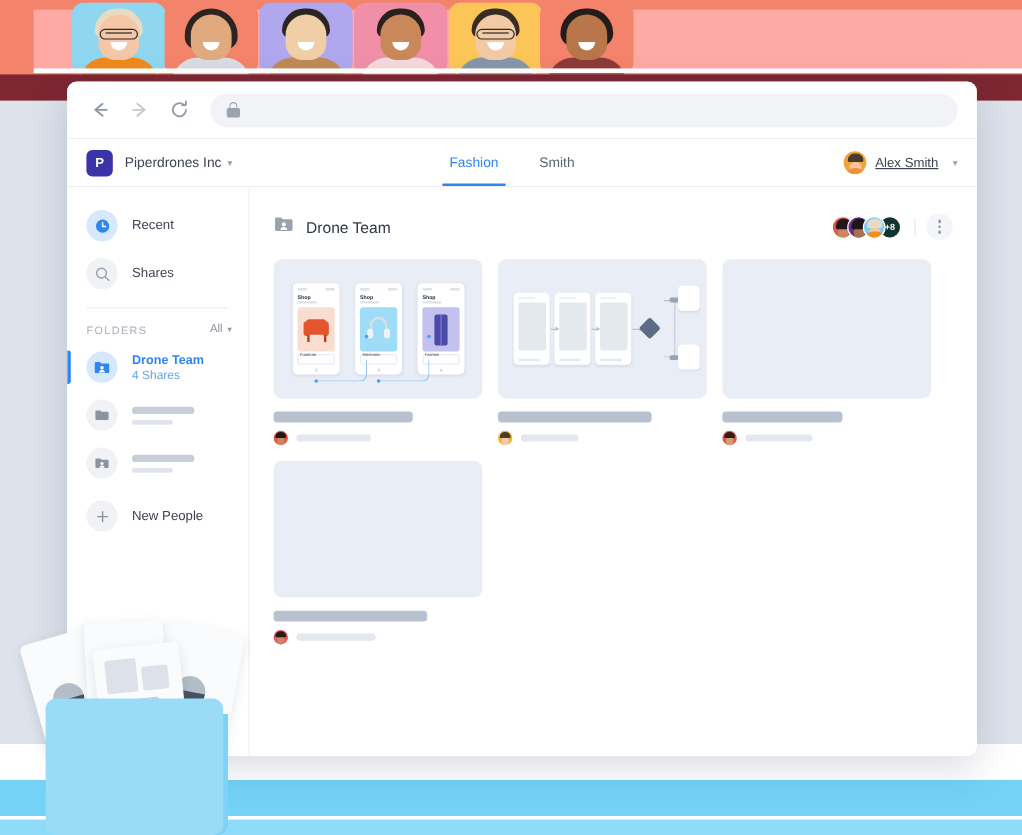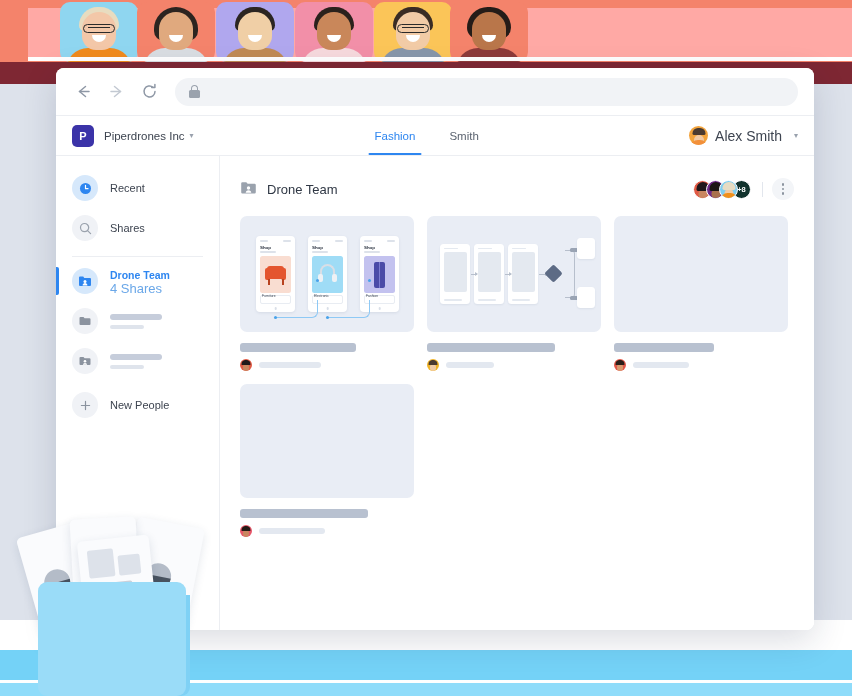--- a/index.html
+++ b/index.html
@@ -93,46 +93,46 @@
     font-size: 11.5px; color: #5c6470; display: flex; align-items: center;
     height: 100%; position: relative;
   }
   .tab.active { color: #2e86f0; }
   .tab.active:after {
     content: ""; position: absolute; left: -6px; right: -6px; bottom: 0;
     height: 2.5px; background: #2e86f0; border-radius: 2px;
   }
   .usermenu { margin-left: auto; display: flex; align-items: center; gap: 7px; }
   .uava { width: 19px; height: 19px; border-radius: 50%; overflow: hidden; position: relative; background: #f2a33c; flex: none; }
-  .uname { font-size: 14px; color: #3d4450; }
+  .uname { font-size: 11px; color: #3d4450; text-decoration: underline; }
 
   
   .appbody { display: flex; height: calc(562px - 48px - 40px); background: #fff; }
 
   
-  .sidebar { width: 164px; border-right: 1px solid #eceef2; padding-top: 12px; background: #fff; flex: none; }
+  .sidebar { width: 152px; border-right: 1px solid #eceef2; padding-top: 12px; background: #fff; flex: none; }
   .srow { display: flex; align-items: center; height: 40px; padding: 0 0 0 16px; position: relative; }
   .sicon {
     width: 26px; height: 26px; border-radius: 50%; background: #f0f2f6;
     display: flex; align-items: center; justify-content: center; flex: none;
   }
   .sicon.blue { background: #d6e8fb; }
   .slabel { font-size: 11px; color: #3d4450; margin-left: 12px; }
   .divider { height: 1px; background: #eceef2; margin: 8px 16px 4px; }
   .secthead { display: flex; align-items: center; padding: 8px 14px 6px 16px; }
   .secthead .t { font-size: 9px; letter-spacing: 1.2px; color: #a6adb8; }
   .secthead .all { margin-left: auto; font-size: 9.5px; color: #8b939f; display: flex; align-items: center; gap: 4px; }
   .folder { display: flex; align-items: center; height: 40px; padding-left: 16px; position: relative; }
   .folder.active:before {
     content:""; position: absolute; left: 0; top: 6px; bottom: 6px; width: 3px;
     background: #2e86f0; border-radius: 0 2px 2px 0;
   }
   .ftexts { margin-left: 12px; }
   .fname { font-size: 10.5px; color: #2e86f0; font-weight: bold; line-height: 14px; }
-  .fsub { font-size: 13px; color: #6aa7e8; line-height: 13px; }
+  .fsub { font-size: 10px; color: #6aa7e8; line-height: 13px; }
   .ph { background: #c6cddb; border-radius: 3px; }
   .ph.light { background: #dfe4ec; }
 
   
   .content { flex: 1; background: #fff; padding: 16px 20px 0 20px; overflow: hidden; }
   .chead { display: flex; align-items: center; height: 34px; }
   .chead .ftitle { font-size: 13px; color: #2f3744; margin-left: 10px; }
   .avgroup { margin-left: auto; display: flex; align-items: center; }
   .av { width: 19px; height: 19px; border-radius: 50%; border: 1.6px solid #fff; margin-left: -6px; overflow: hidden; position: relative; }
   .av:first-child { margin-left: 0; }
@@ -339,20 +339,27 @@
             <svg width="13" height="13" viewBox="0 0 13 13">
                 <circle cx="5.6" cy="5.6" r="4.1" fill="none" stroke="#9aa2ad" stroke-width="1.2"></circle>
                 <path d="M8.8 8.8 L11.6 11.6" stroke="#9aa2ad" stroke-width="1.2" stroke-linecap="round"></path>
               </svg>
           </span>
           <span class="slabel">Shares</span>
         </div>
 
         <div class="divider"></div>
 
+        <div class="secthead">
+          <span class="t">FOLDERS</span>
+          <span class="all">
+            <span>All</span>
+            <span style="font-size:7px">▾</span>
+          </span>
+        </div>
 
         <div class="folder active">
           <span class="sicon blue">
             <svg width="14" height="14" viewBox="0 0 14 14">
                 <path d="M1 3.6a1 1 0 0 1 1-1h3.2l1.1 1.3H12a1 1 0 0 1 1 1v6a1 1 0 0 1-1 1H2a1 1 0 0 1-1-1z" fill="#2e86f0"></path>
                 <circle cx="7" cy="7.4" r="1.5" fill="#fff"></circle>
                 <path d="M4.6 11.4c0-1.4 1.1-2.3 2.4-2.3s2.4.9 2.4 2.3z" fill="#fff"></path>
               </svg>
           </span>
           <span class="ftexts">

